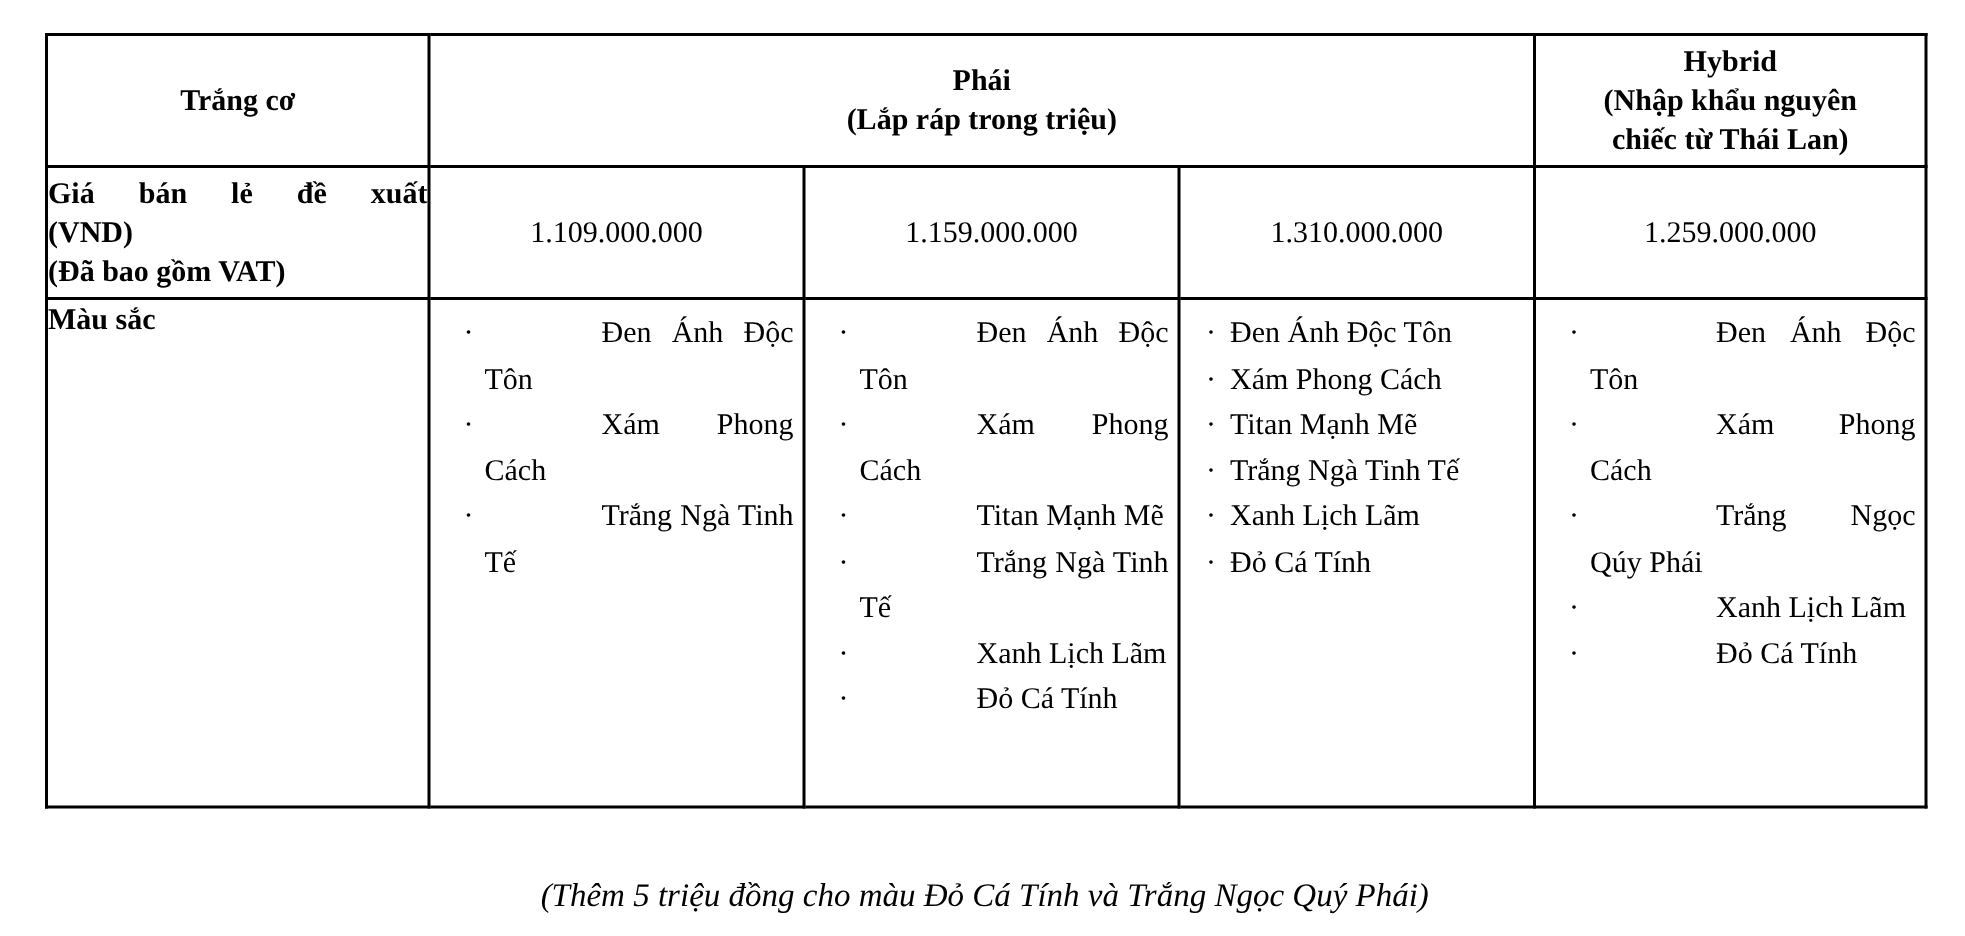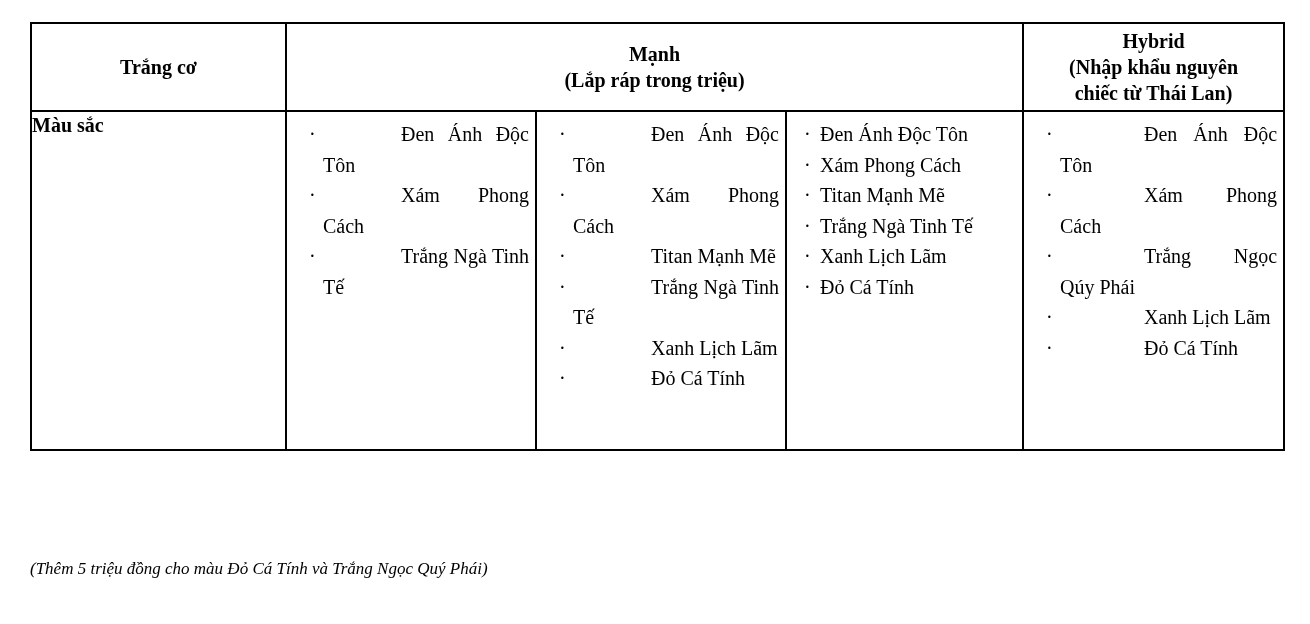--- a/index.html
+++ b/index.html
@@ -63,25 +63,25 @@
   .list-wide .color-item { padding-left: 36px; text-align: justify; }
   .list-wide .gap { display: inline-block; width: 78px; }
   .list-rs .gap { display: inline-block; width: 84px; }
   
   .list-narrow .color-item { padding-left: 30px; text-align: left; }
   .list-narrow .color-item .bullet { transform: translateX(-13px); }
   .list-narrow .gap { display: inline-block; width: 3px; }
   .footnote {
     position: absolute;
     left: 30px;
-    top: 554px;
+    top: 582px;
     width: 1253px;
-    text-align: left;
+    text-align: center;
     font-style: italic;
-    font-size: 17px;
+    font-size: 22px;
     line-height: 30px;
     white-space: nowrap;
   }
 </style>
 </head>
 <body>
 
 <div class="page">
 
   <table class="price-table">
@@ -92,31 +92,42 @@
       <col style="width:237px">
       <col style="width:261px">
     </colgroup>
 
     <tbody>
         <tr class="row-header">
       <td class="center bold header-cell">
         <div>Trắng cơ</div>
       </td>
       <td class="center bold header-cell" colspan="3">
-        <div>Mạnh</div>
+        <div>Phái</div>
         <div>(Lắp ráp trong triệu)</div>
       </td>
       <td class="center bold header-cell">
         <div>Hybrid</div>
         <div>(Nhập khẩu nguyên</div>
         <div>chiếc từ Thái Lan)</div>
       </td>
     </tr>
 
 
+    <tr class="row-price">
+      <td class="left-head bold price-label-cell">
+        <div class="justify-last">Giá bán lẻ đề xuất</div>
+        <div>(VND)</div>
+        <div>(Đã bao gồm VAT)</div>
+      </td>
+      <td class="center">1.109.000.000</td>
+      <td class="center">1.159.000.000</td>
+      <td class="center">1.310.000.000</td>
+      <td class="center">1.259.000.000</td>
+    </tr>
 
     <tr class="row-colors">
       <td class="left-head bold colors-label-cell">
         <div>Màu sắc</div>
       </td>
 
       <td>
         <div class="colors-list list-wide">
           <div class="color-item"><span class="bullet">·</span><span class="gap"></span><span>Đen Ánh Độc Tôn</span></div>
           <div class="color-item"><span class="bullet">·</span><span class="gap"></span><span>Xám Phong Cách</span></div>

